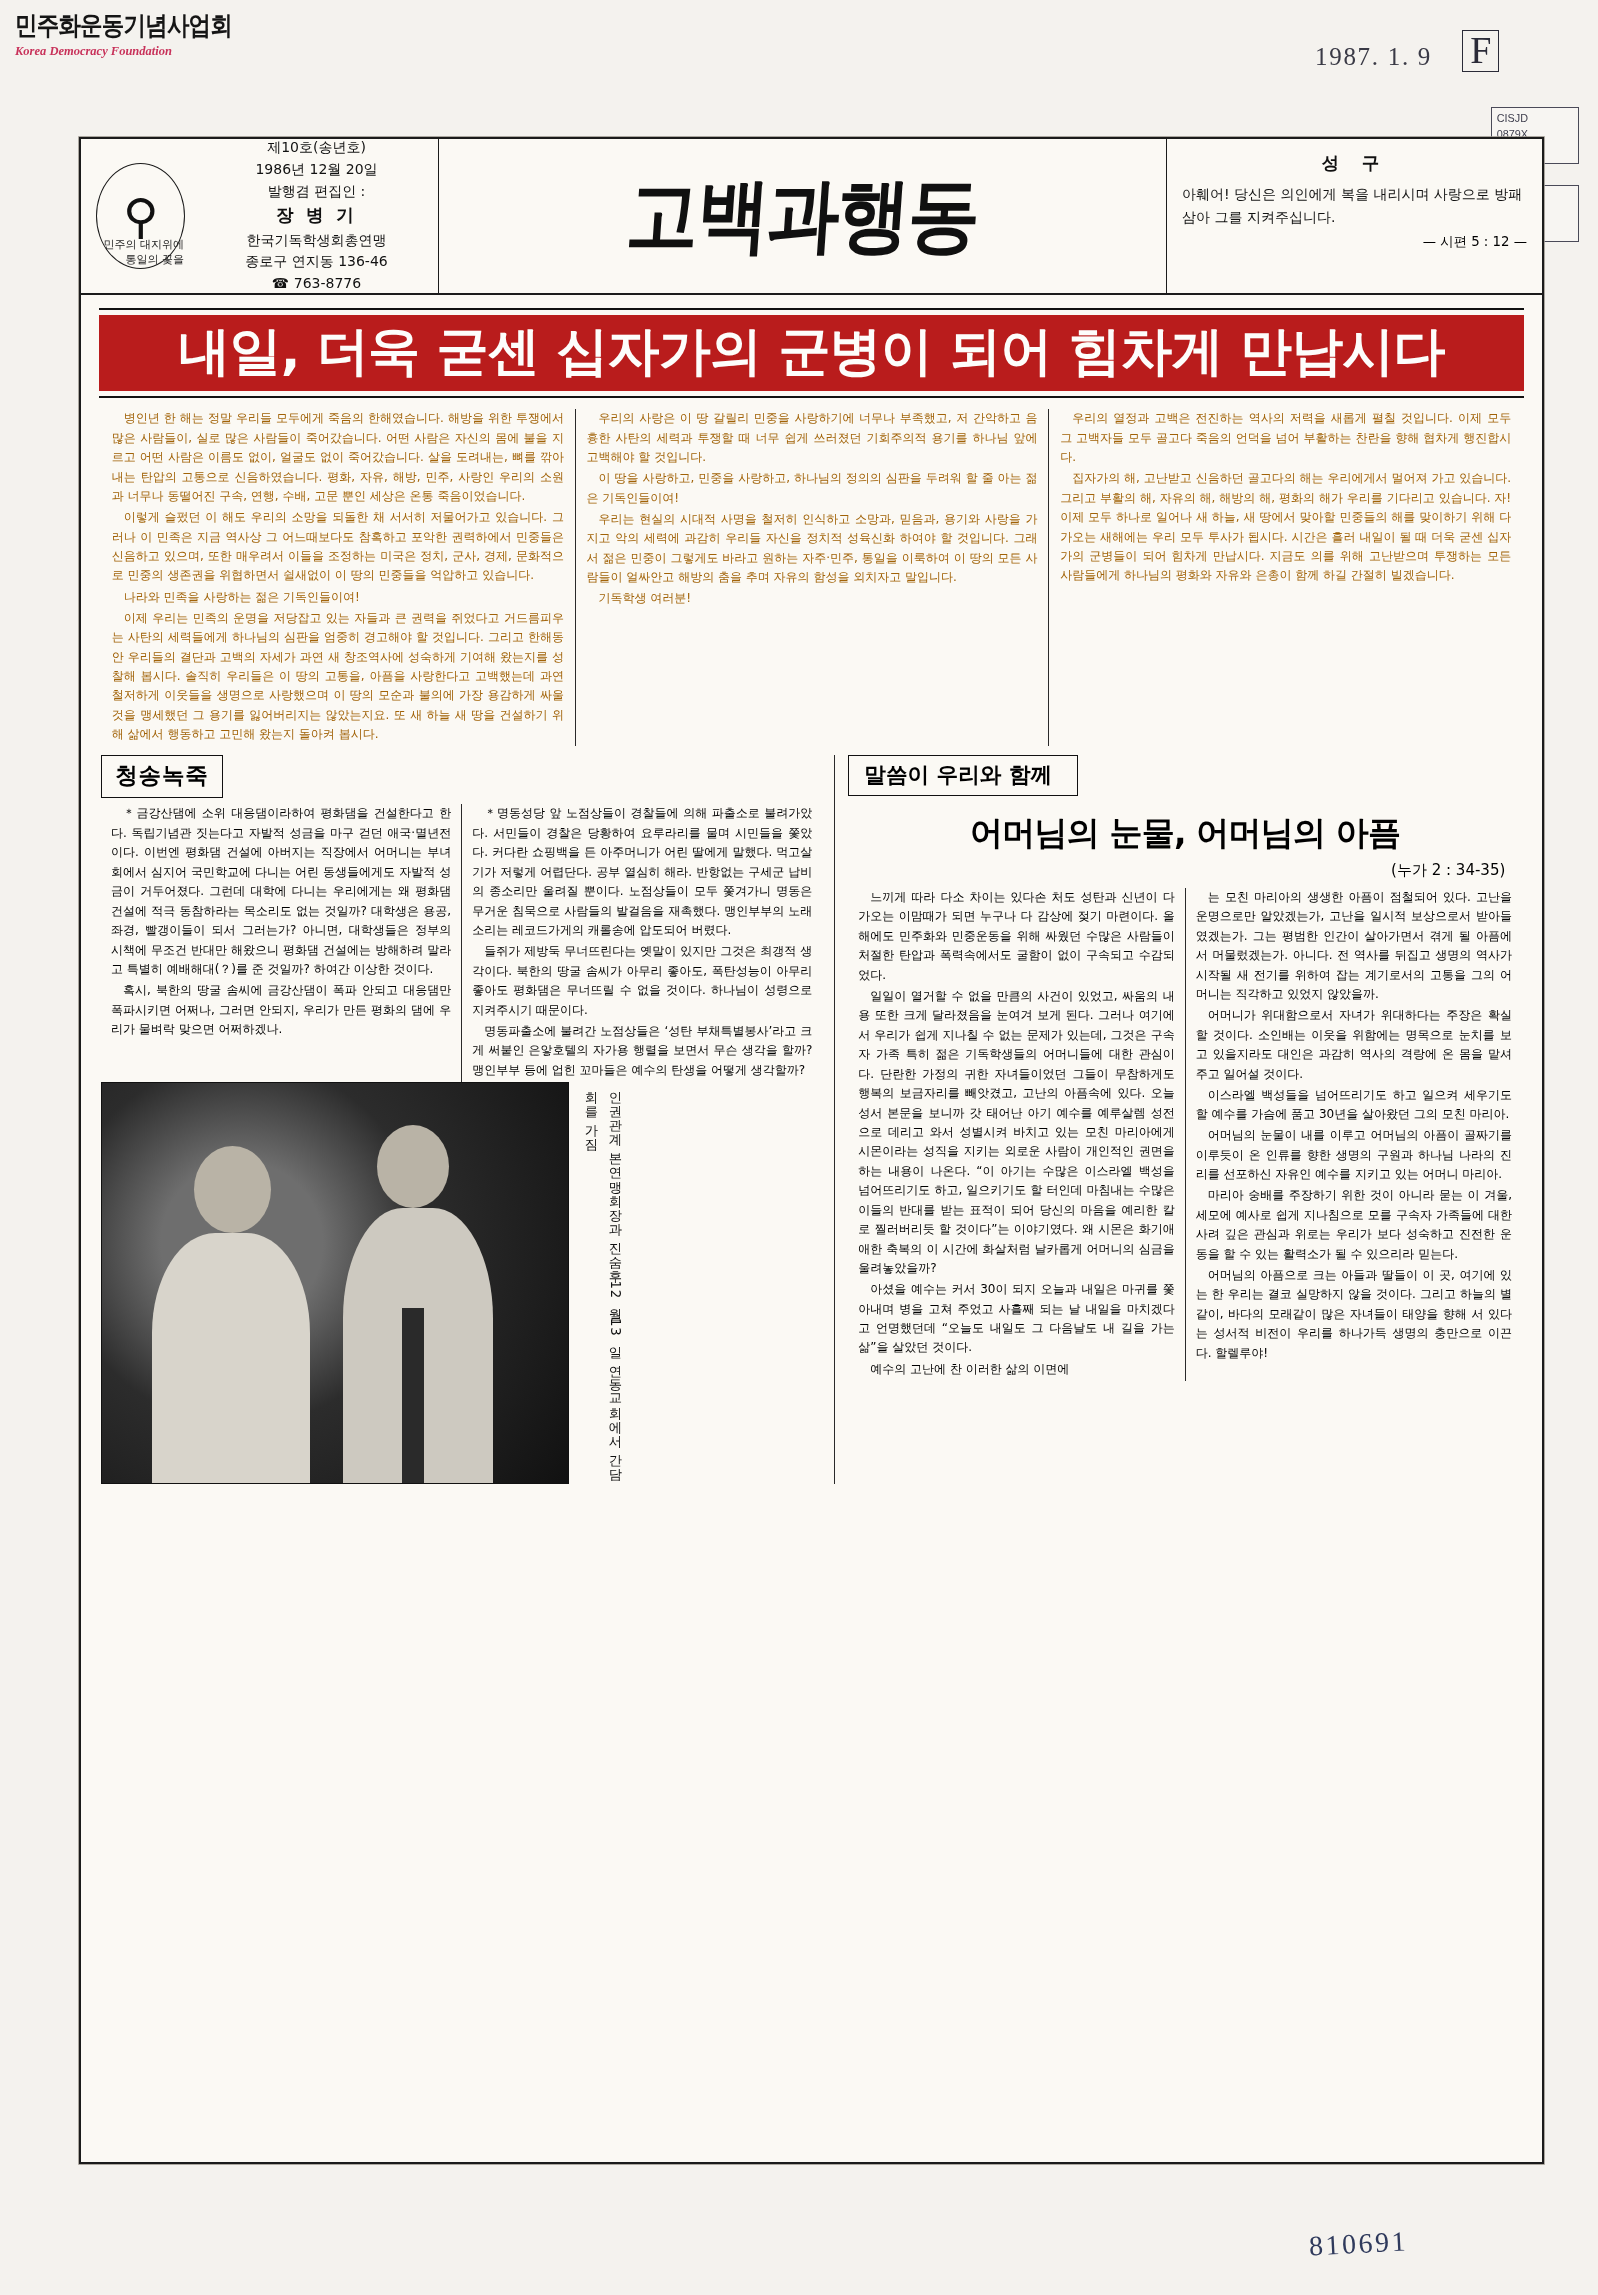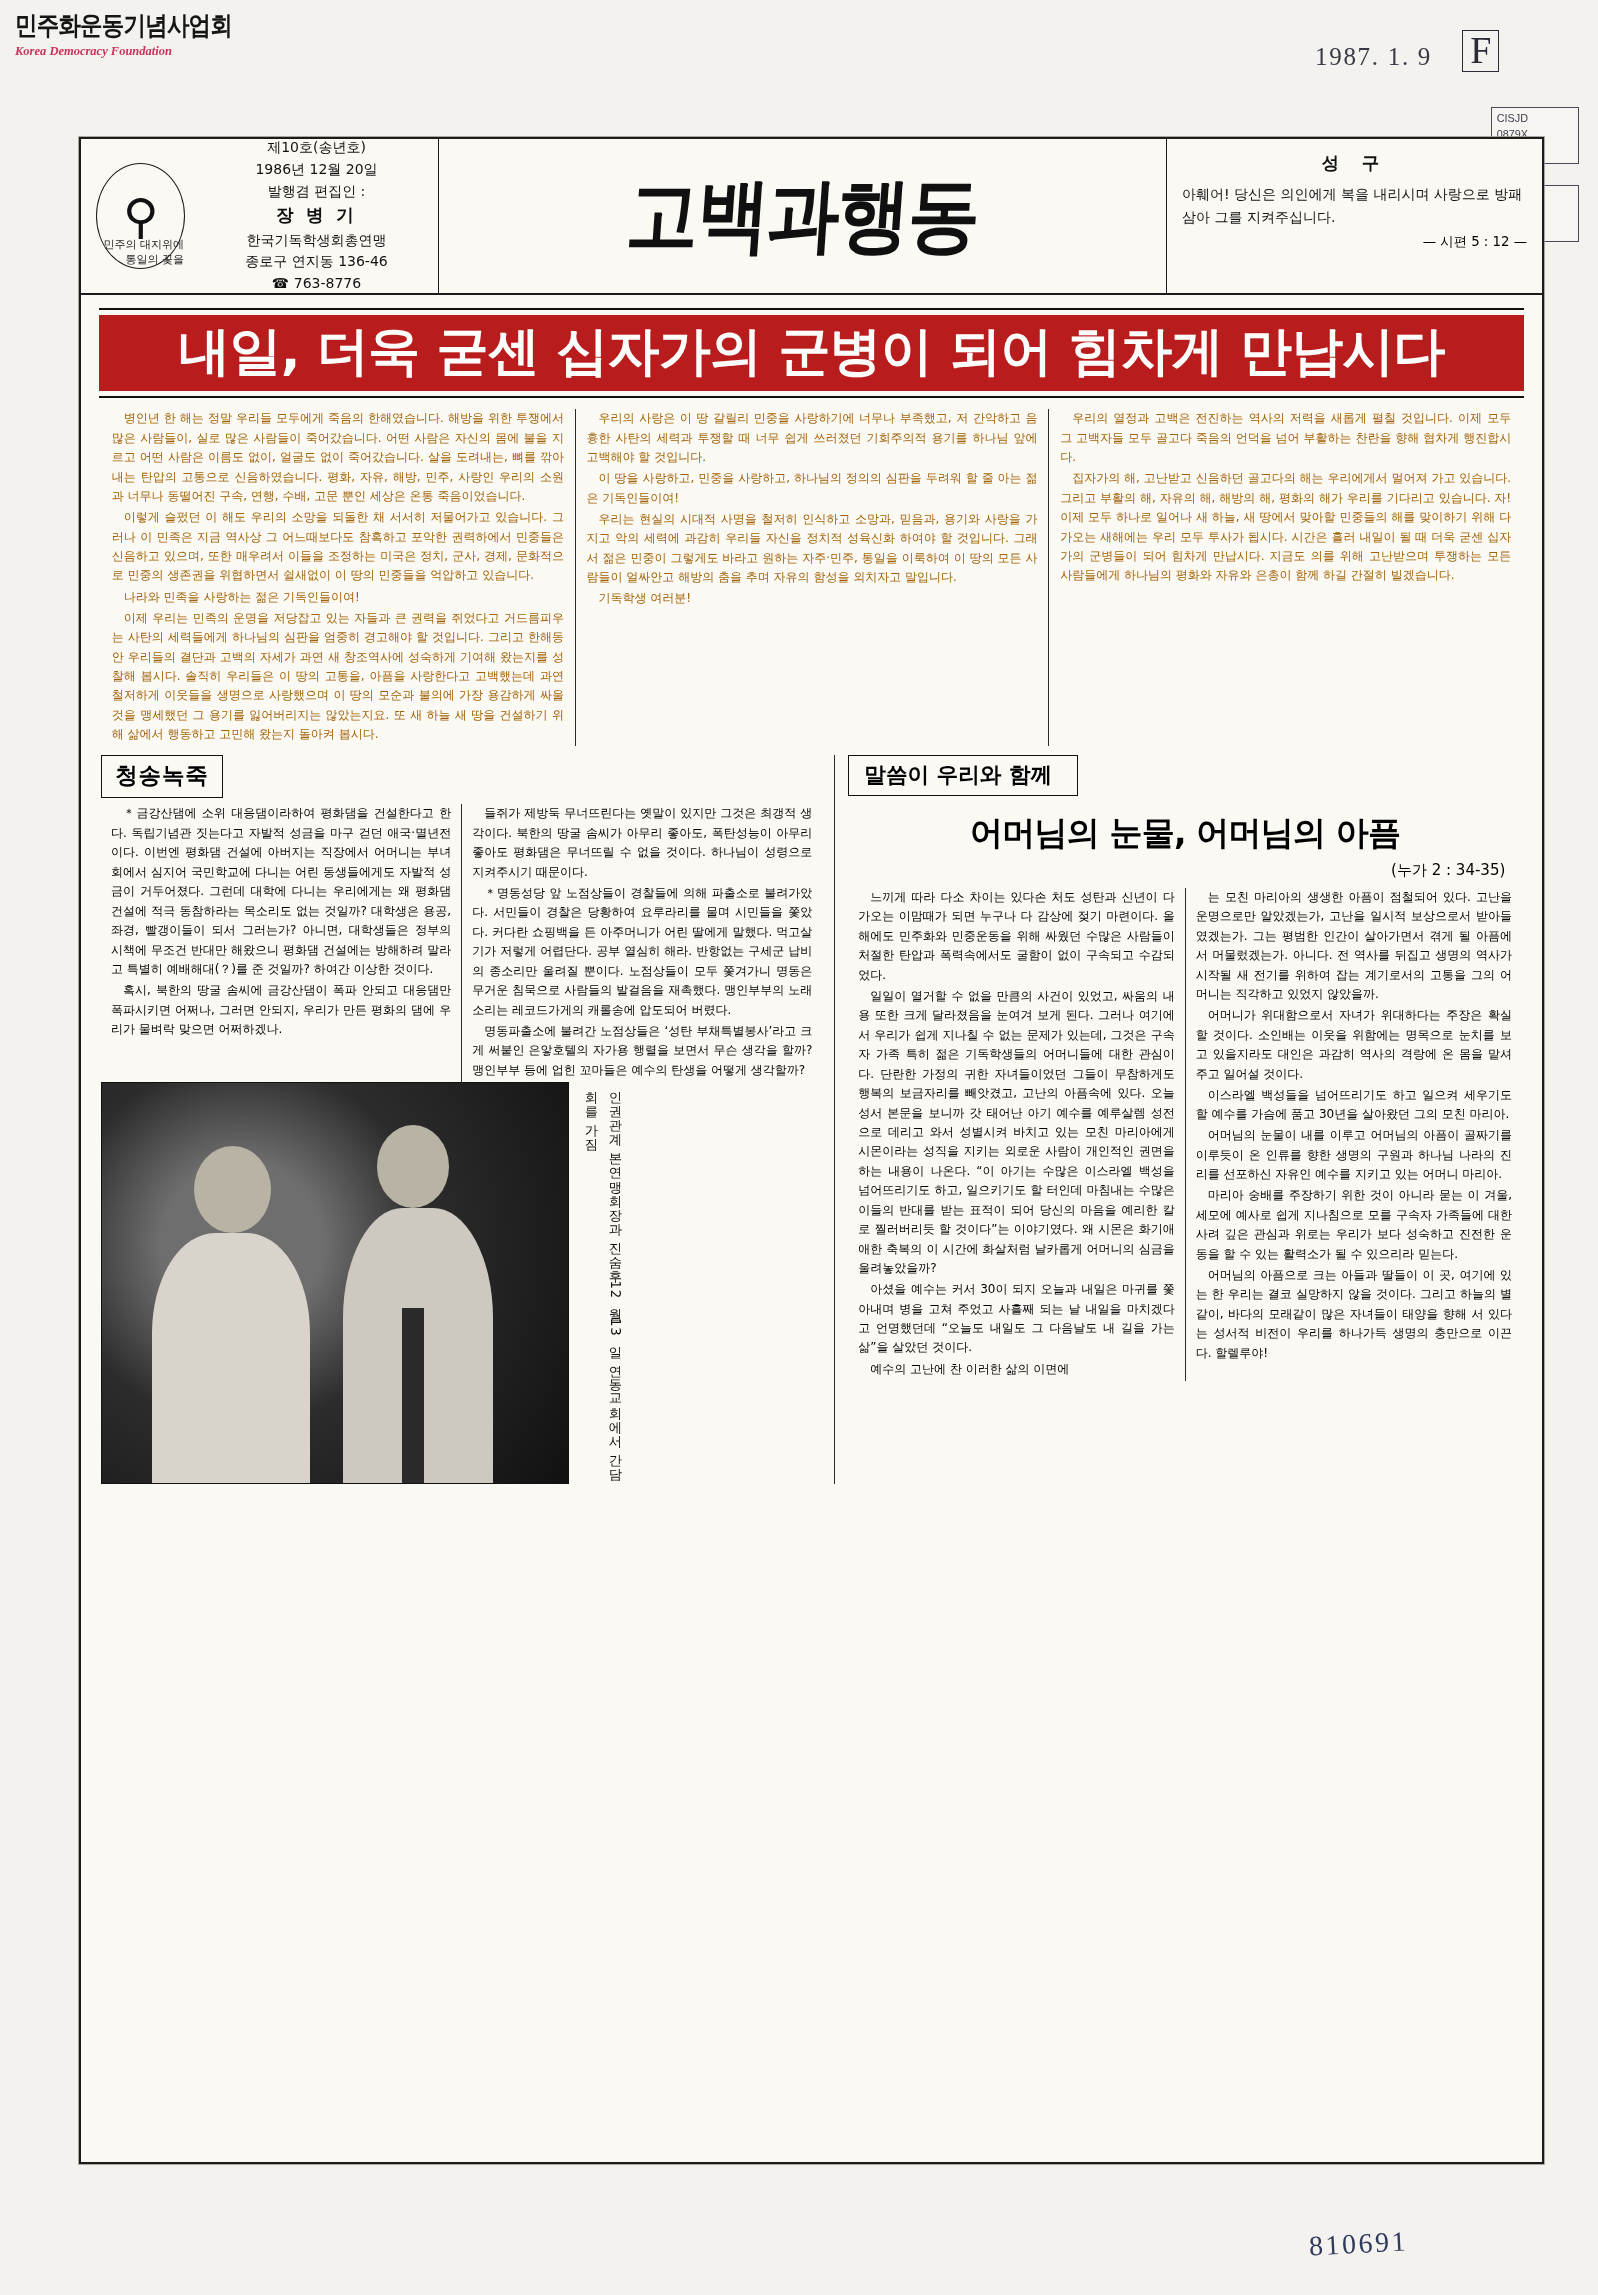--- a/index.html
+++ b/index.html
@@ -292,22 +292,22 @@
     <div class="lower">
 
       <div class="lower-left">
         <div class="boxtitle">청송녹죽</div>
         <div class="two-col">
           <div class="c">
             <p>＊금강산댐에 소위 대응댐이라하여 평화댐을 건설한다고 한다. 독립기념관 짓는다고 자발적 성금을 마구 걷던 애국·멸년전이다. 이번엔 평화댐 건설에 아버지는 직장에서 어머니는 부녀회에서 심지어 국민학교에 다니는 어린 동생들에게도 자발적 성금이 거두어졌다. 그런데 대학에 다니는 우리에게는 왜 평화댐 건설에 적극 동참하라는 목소리도 없는 것일까? 대학생은 용공, 좌경, 빨갱이들이 되서 그러는가? 아니면, 대학생들은 정부의 시책에 무조건 반대만 해왔으니 평화댐 건설에는 방해하려 말라고 특별히 예배해대(？)를 준 것일까? 하여간 이상한 것이다.</p>
             <p>혹시, 북한의 땅굴 솜씨에 금강산댐이 폭파 안되고 대응댐만 폭파시키면 어쩌나, 그러면 안되지, 우리가 만든 평화의 댐에 우리가 물벼락 맞으면 어쩌하겠나.</p>
           </div>
           <div class="c sep">
+            <p>＊명동성당 앞 노점상들이 경찰들에 의해 파출소로 불려가았다. 서민들이 경찰은 당황하여 요루라리를 물며 시민들을 쫓았다. 커다란 쇼핑백을 든 아주머니가 어린 딸에게 말했다. 먹고살기가 저렇게 어렵단다. 공부 열심히 해라. 반항없는 구세군 납비의 종소리만 울려질 뿐이다. 노점상들이 모두 쫓겨가니 명동은 무거운 침묵으로 사람들의 발걸음을 재촉했다. 맹인부부의 노래소리는 레코드가게의 캐롤송에 압도되어 버렸다.</p>
             <p>들쥐가 제방둑 무너뜨린다는 옛말이 있지만 그것은 최갱적 생각이다. 북한의 땅굴 솜씨가 아무리 좋아도, 폭탄성능이 아무리 좋아도 평화댐은 무너뜨릴 수 없을 것이다. 하나님이 성령으로 지켜주시기 때문이다.</p>
-            <p>＊명동성당 앞 노점상들이 경찰들에 의해 파출소로 불려가았다. 서민들이 경찰은 당황하여 요루라리를 물며 시민들을 쫓았다. 커다란 쇼핑백을 든 아주머니가 어린 딸에게 말했다. 먹고살기가 저렇게 어렵단다. 공부 열심히 해라. 반항없는 구세군 납비의 종소리만 울려질 뿐이다. 노점상들이 모두 쫓겨가니 명동은 무거운 침묵으로 사람들의 발걸음을 재촉했다. 맹인부부의 노래소리는 레코드가게의 캐롤송에 압도되어 버렸다.</p>
             <p>명동파출소에 불려간 노점상들은 ‘성탄 부채특별봉사’라고 크게 써붙인 은앟호텔의 자가용 행렬을 보면서 무슨 생각을 할까? 맹인부부 등에 업힌 꼬마들은 예수의 탄생을 어떻게 생각할까?</p>
           </div>
         </div>
 
         <div class="caption-col">
           <div class="photo">
             <div class="fig f1"></div>
             <div class="fig f2"></div>
             <div class="head h1"></div>
             <div class="head h2"></div>

